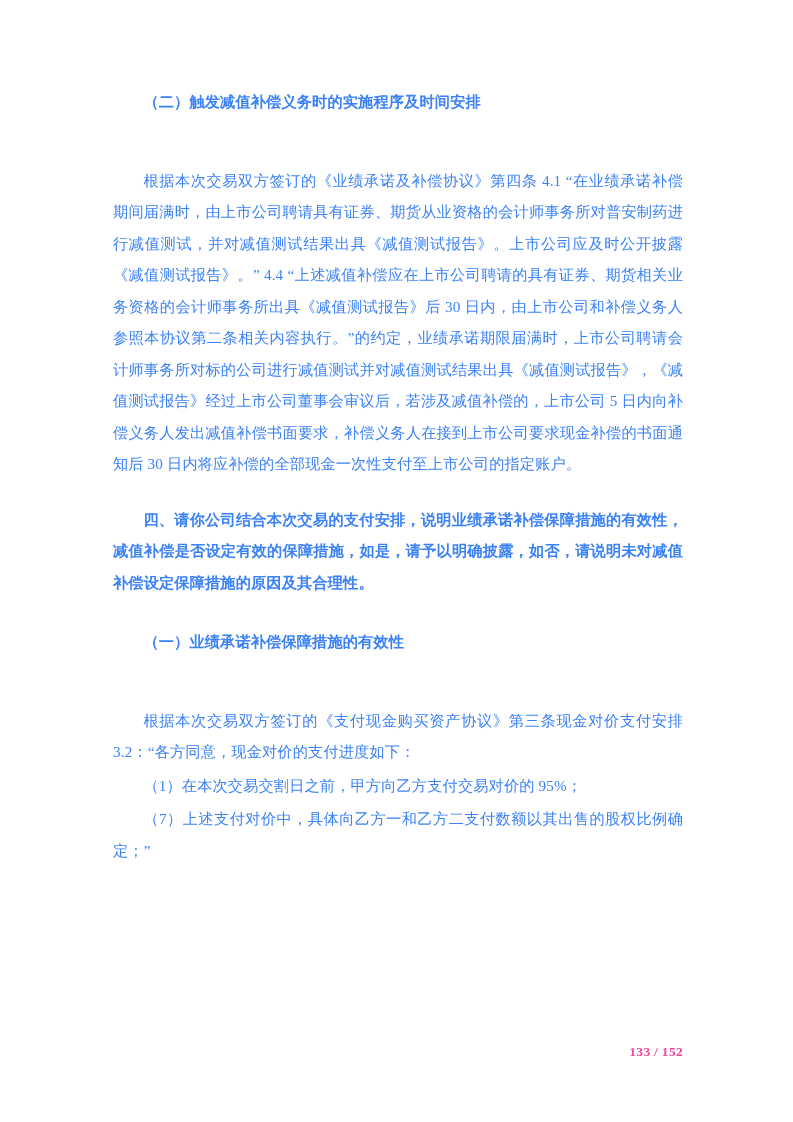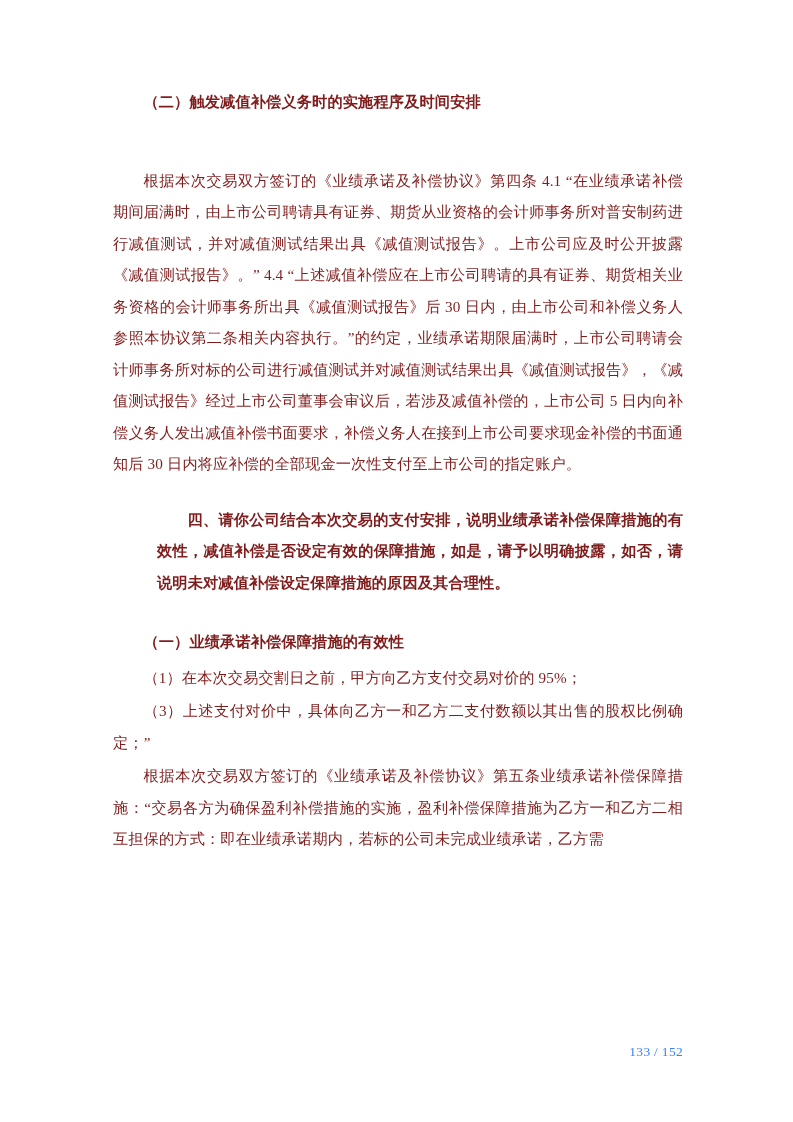--- a/index.html
+++ b/index.html
@@ -24,77 +24,76 @@
     left: 113px;
     top: 86px;
     width: 570px;
   }
   p {
     margin: 0;
     font-size: 15.2px;
     line-height: 31.5px;
     text-align: justify;
     text-justify: inter-ideograph;
-    color: #7f1d1d;
+    color: #3b82f6;
     letter-spacing: 0.15px;
   }
   .heading {
     font-weight: bold;
     text-indent: 2em;
     margin-bottom: 8px;
   }
   .heading-big {
     font-weight: bold;
     text-indent: 2em;
     margin-top: 24px;
     margin-bottom: 10px;
-    margin-left: 44px;
   }
   .para {
     text-indent: 2em;
     margin-top: 47px;
   }
   .gap-top {
     margin-top: 2px;
   }
   .sub-heading {
     font-weight: bold;
     text-indent: 2em;
     margin-top: 28px;
     margin-bottom: 4px;
   }
   .footer {
     position: absolute;
     right: 110px;
     bottom: 62px;
     font-size: 13.5px;
-    font-weight: normal;
-    color: #3b82f6;
+    font-weight: bold;
+    color: #ec4899;
     font-family: "Liberation Serif", serif;
     letter-spacing: 0.3px;
   }
 </style>
 </head>
 <body>
 
 <div class="page">
   <div class="content">
 
     <p class="heading">（二）触发减值补偿义务时的实施程序及时间安排</p>
 
     <p class="para">根据本次交易双方签订的《业绩承诺及补偿协议》第四条 4.1 “在业绩承诺补偿期间届满时，由上市公司聘请具有证券、期货从业资格的会计师事务所对普安制药进行减值测试，并对减值测试结果出具《减值测试报告》。上市公司应及时公开披露《减值测试报告》。” 4.4 “上述减值补偿应在上市公司聘请的具有证券、期货相关业务资格的会计师事务所出具《减值测试报告》后 30 日内，由上市公司和补偿义务人参照本协议第二条相关内容执行。”的约定，业绩承诺期限届满时，上市公司聘请会计师事务所对标的公司进行减值测试并对减值测试结果出具《减值测试报告》，《减值测试报告》经过上市公司董事会审议后，若涉及减值补偿的，上市公司 5 日内向补偿义务人发出减值补偿书面要求，补偿义务人在接到上市公司要求现金补偿的书面通知后 30 日内将应补偿的全部现金一次性支付至上市公司的指定账户。</p>
 
     <p class="heading-big">四、请你公司结合本次交易的支付安排，说明业绩承诺补偿保障措施的有效性，减值补偿是否设定有效的保障措施，如是，请予以明确披露，如否，请说明未对减值补偿设定保障措施的原因及其合理性。</p>
 
     <p class="sub-heading">（一）业绩承诺补偿保障措施的有效性</p>
 
+    <p class="para">根据本次交易双方签订的《支付现金购买资产协议》第三条现金对价支付安排 3.2：“各方同意，现金对价的支付进度如下：</p>
 
     <p class="para gap-top">（1）在本次交易交割日之前，甲方向乙方支付交易对价的 95%；</p>
 
 
-    <p class="para gap-top">（3）上述支付对价中，具体向乙方一和乙方二支付数额以其出售的股权比例确定；”</p>
+    <p class="para gap-top">（7）上述支付对价中，具体向乙方一和乙方二支付数额以其出售的股权比例确定；”</p>
 
-    <p class="para gap-top">根据本次交易双方签订的《业绩承诺及补偿协议》第五条业绩承诺补偿保障措施：“交易各方为确保盈利补偿措施的实施，盈利补偿保障措施为乙方一和乙方二相互担保的方式：即在业绩承诺期内，若标的公司未完成业绩承诺，乙方需</p>
 
   </div>
 
   <div class="footer">133 / 152</div>
 </div>
 
 </body></html>

